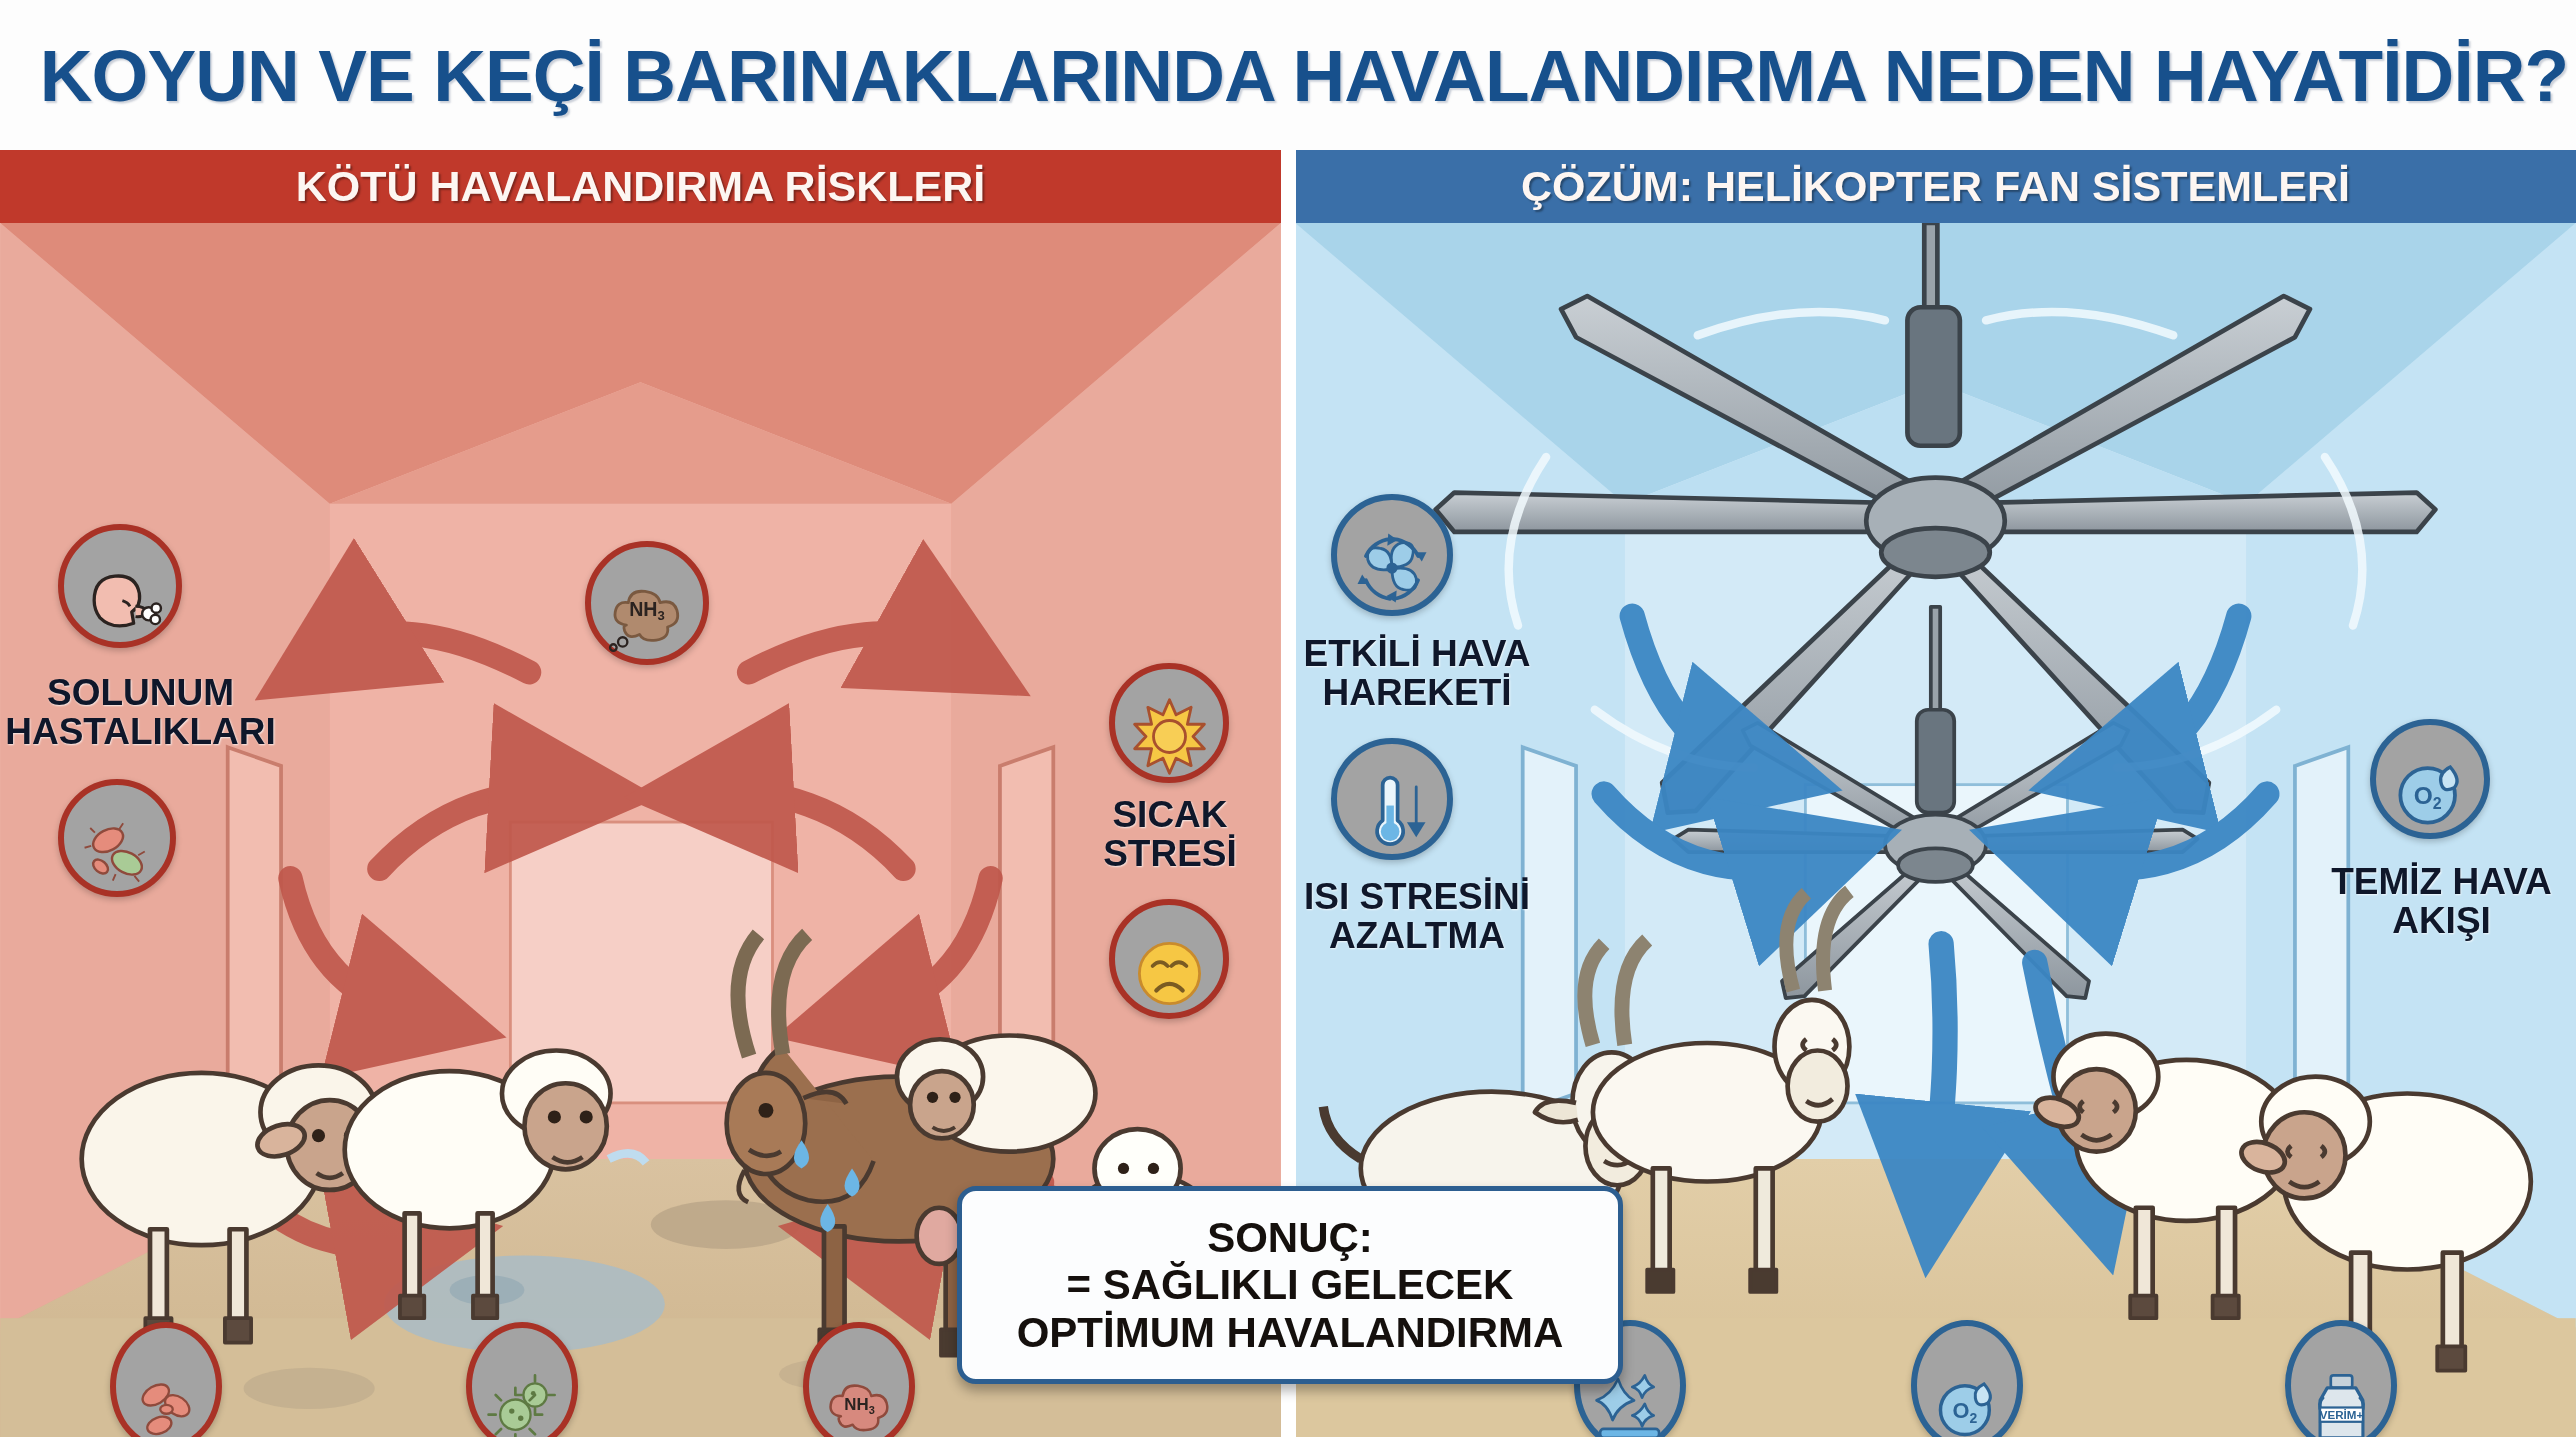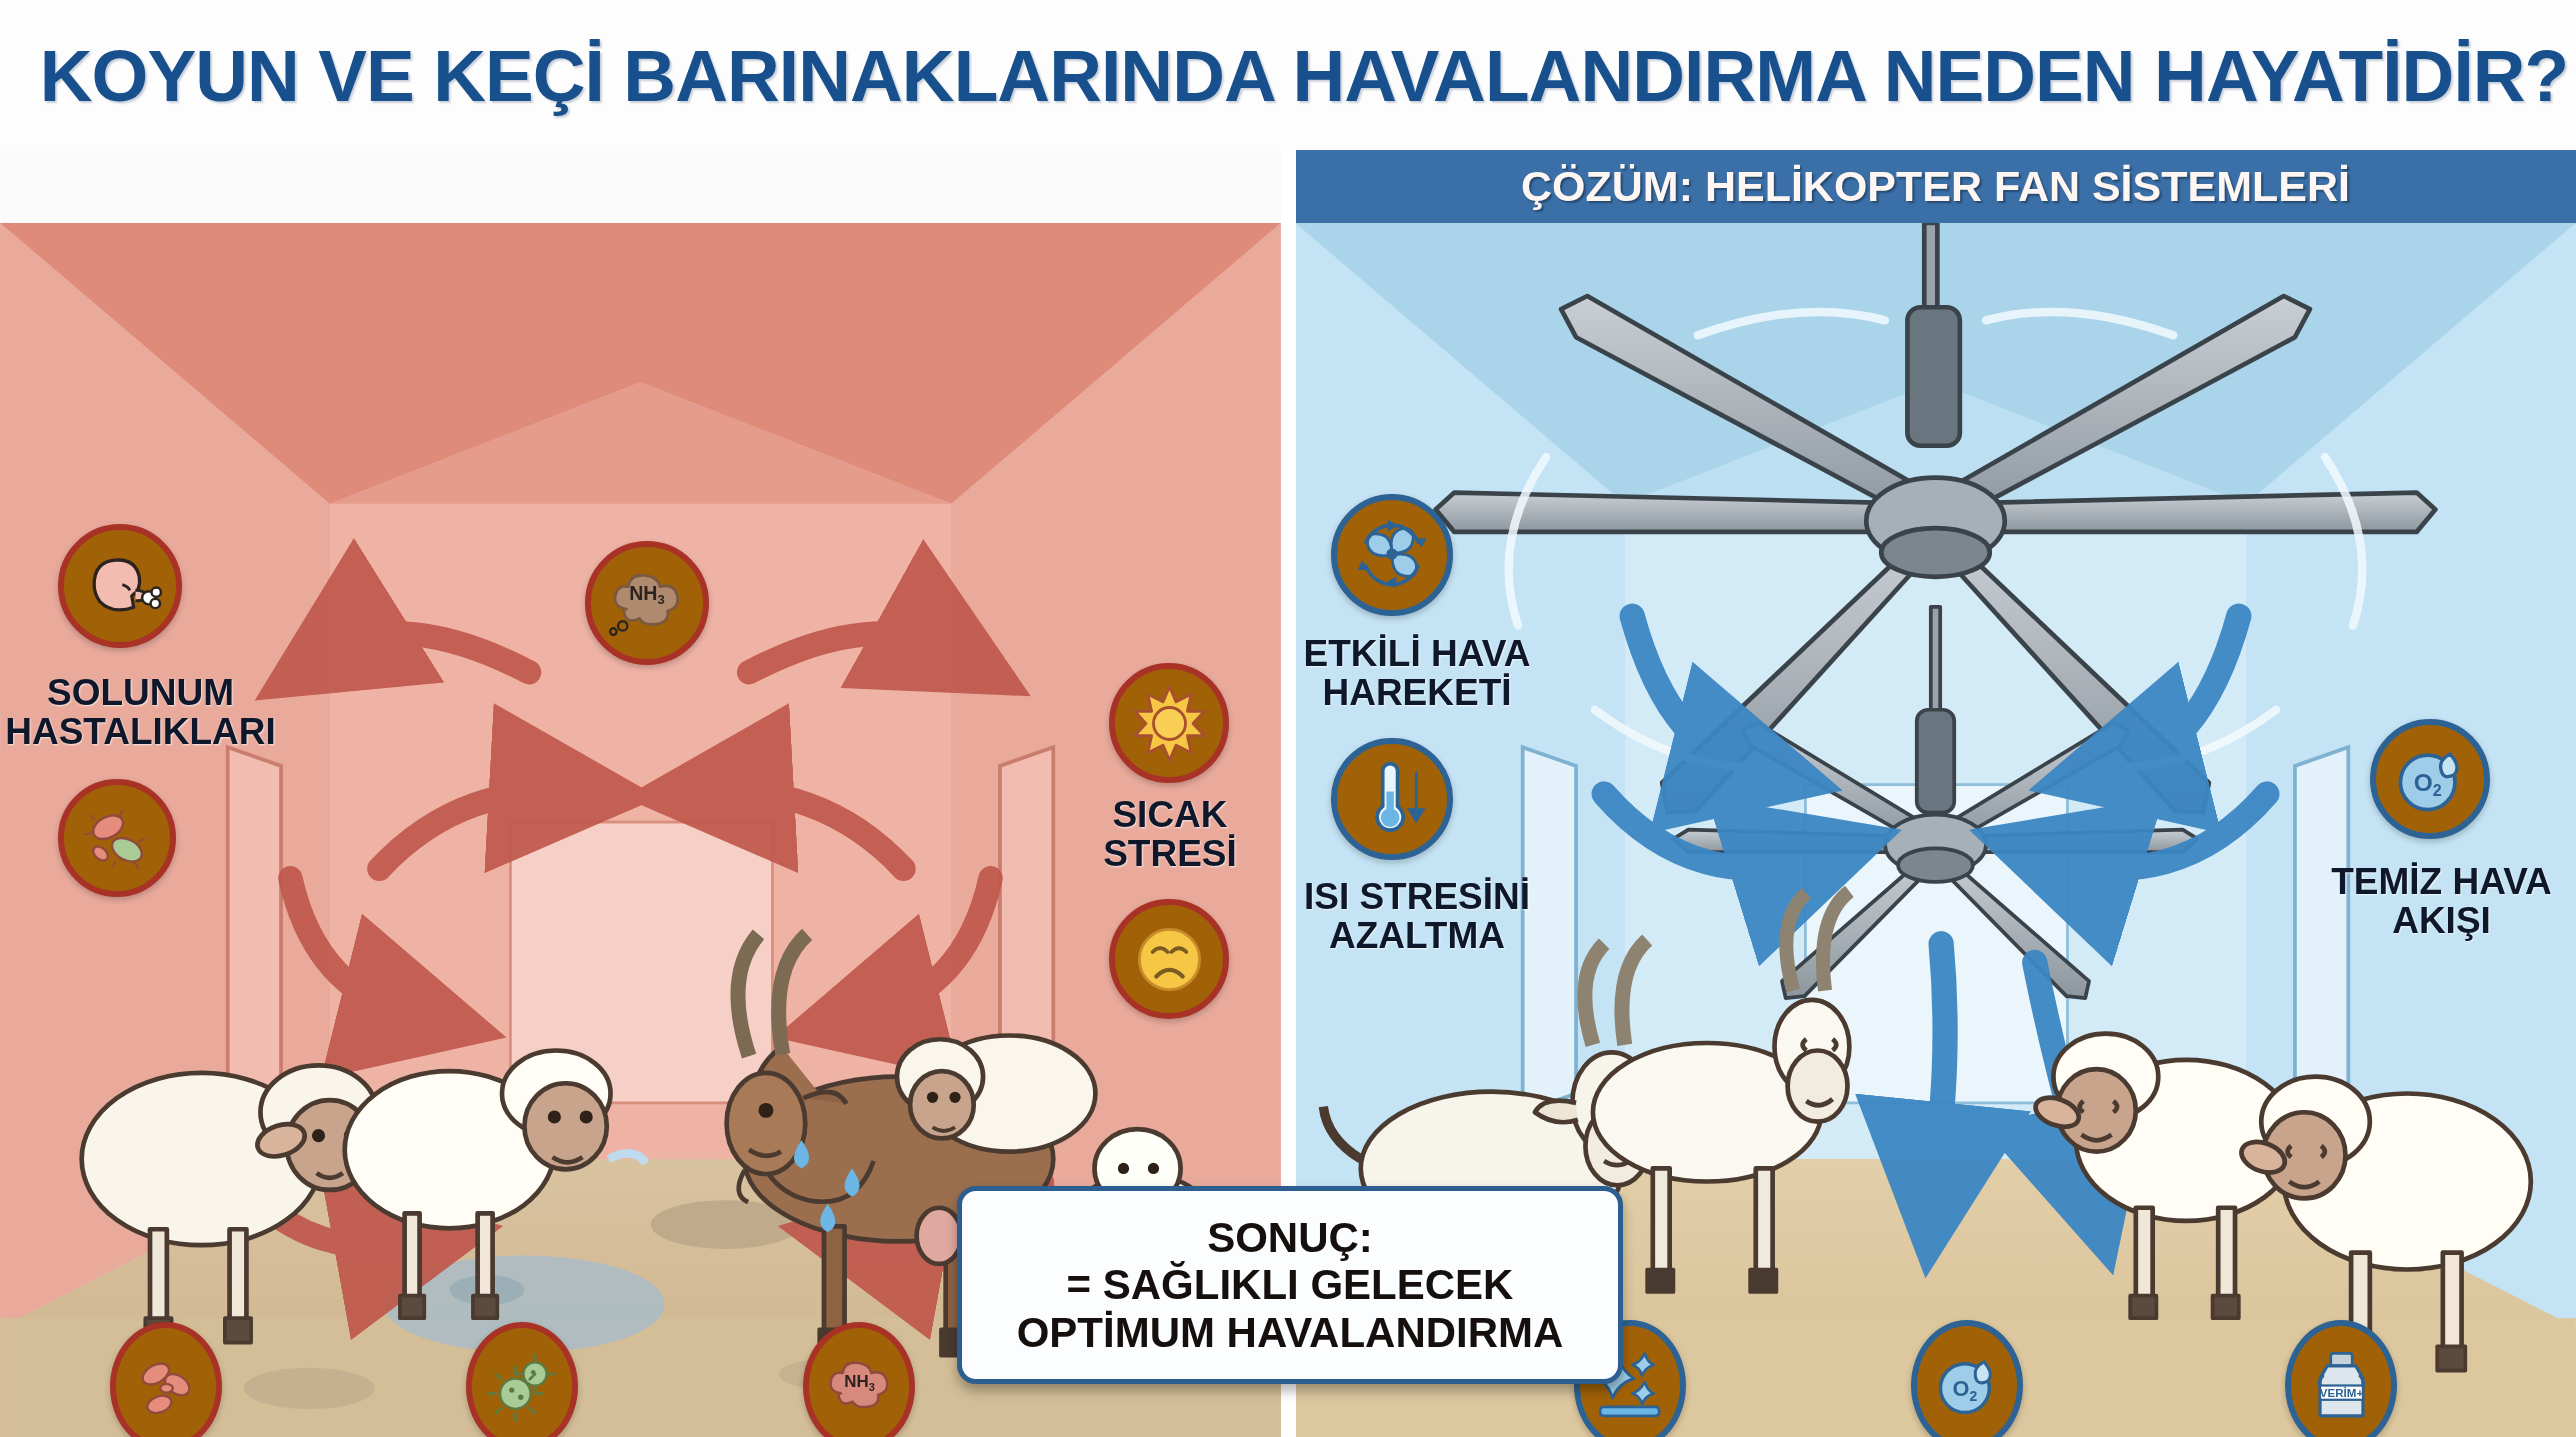--- a/index.html
+++ b/index.html
@@ -24,22 +24,22 @@
     display:flex; align-items:center; justify-content:center; z-index:20; }
   .phead-left  { background:#C0392B; }
   .phead-right { background:#3A6FA8; }
   .phead span { font-size:43px; font-weight:bold; color:#fdf6f2; letter-spacing:0px;
     white-space:nowrap; text-shadow:1.9px 1.9px 1.9px rgba(0,0,0,.35); }
 
   
   .scene { position:absolute; left:0; top:73px; width:100%; height:1215px; }
 
   
-  .badge { position:absolute; border-radius:50%; background:#a16207;
-    display:flex; align-items:center; justify-content:center; z-index:25;
+  .badge { position:absolute; border-radius:50%; background:#a3a3a3;
+    display:flex; align-items:flex-end; justify-content:center; z-index:25;
     box-shadow:0 2.8px 6.6px rgba(0,0,0,.22); }
   .badge-red  { border:6.6px solid #A93226; }
   .badge-blue { border:6.6px solid #2C6394; }
 
   .lbl { position:absolute; z-index:25; text-align:center; font-weight:bold;
     color:#0f172a; line-height:1.05; white-space:pre-line;
     text-shadow:0.9px 0.9px 1.9px rgba(255,255,255,.75); }
   .lbl-lg { font-size:37px; }
 
   
@@ -56,20 +56,23 @@
 <body>
 
 <div class="poster">
 
   <div class="title-bar">
     <div class="title-text">KOYUN VE KEÇİ BARINAKLARINDA HAVALANDIRMA NEDEN HAYATİDİR?</div>
   </div>
 
   <div class="panel panel-left">
 
+    <div class="phead phead-left">
+      <span>KÖTÜ HAVALANDIRMA RİSKLERİ</span>
+    </div>
 
     <div class="scene">
       <svg width="1281" height="1215" viewBox="0 0 1368 1298">
         <defs>
           <linearGradient id="bf" x1="0" y1="0" x2="0" y2="1">
             <stop offset="0" stop-color="#D9C2A0"></stop>
               <stop offset="1" stop-color="#CDB48C"></stop>
           </linearGradient>
           <marker id="rh" markerWidth="7" markerHeight="7" refX="3" refY="3.5" orient="auto">
             <path d="M0,0 L7,3.5 L0,7 z" fill="#C0584C"></path>

